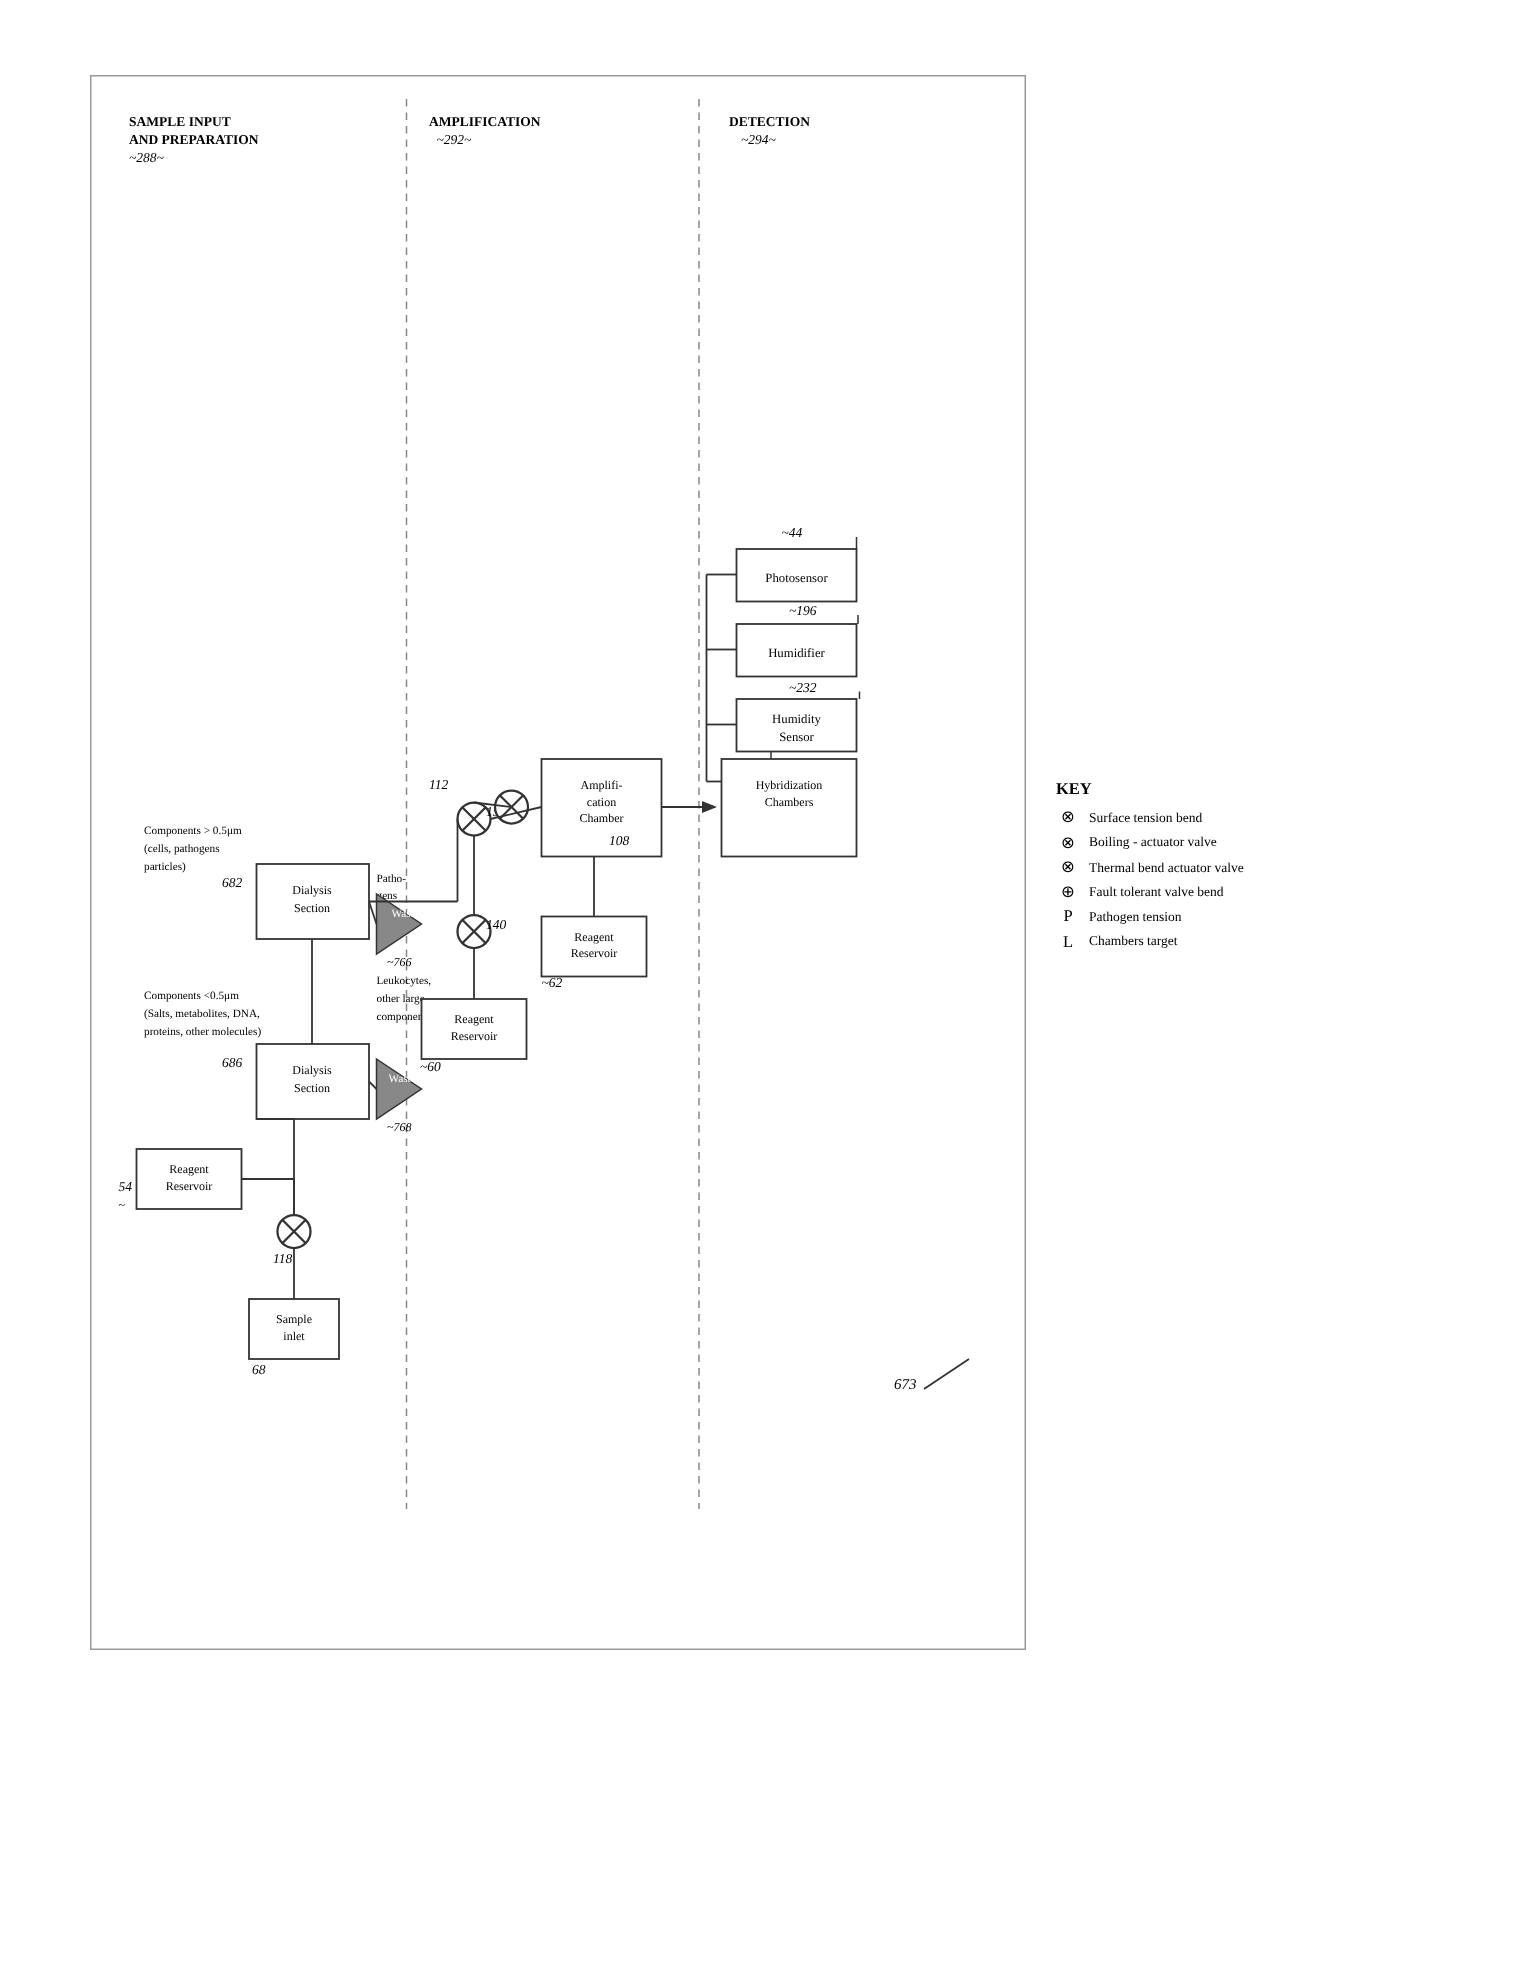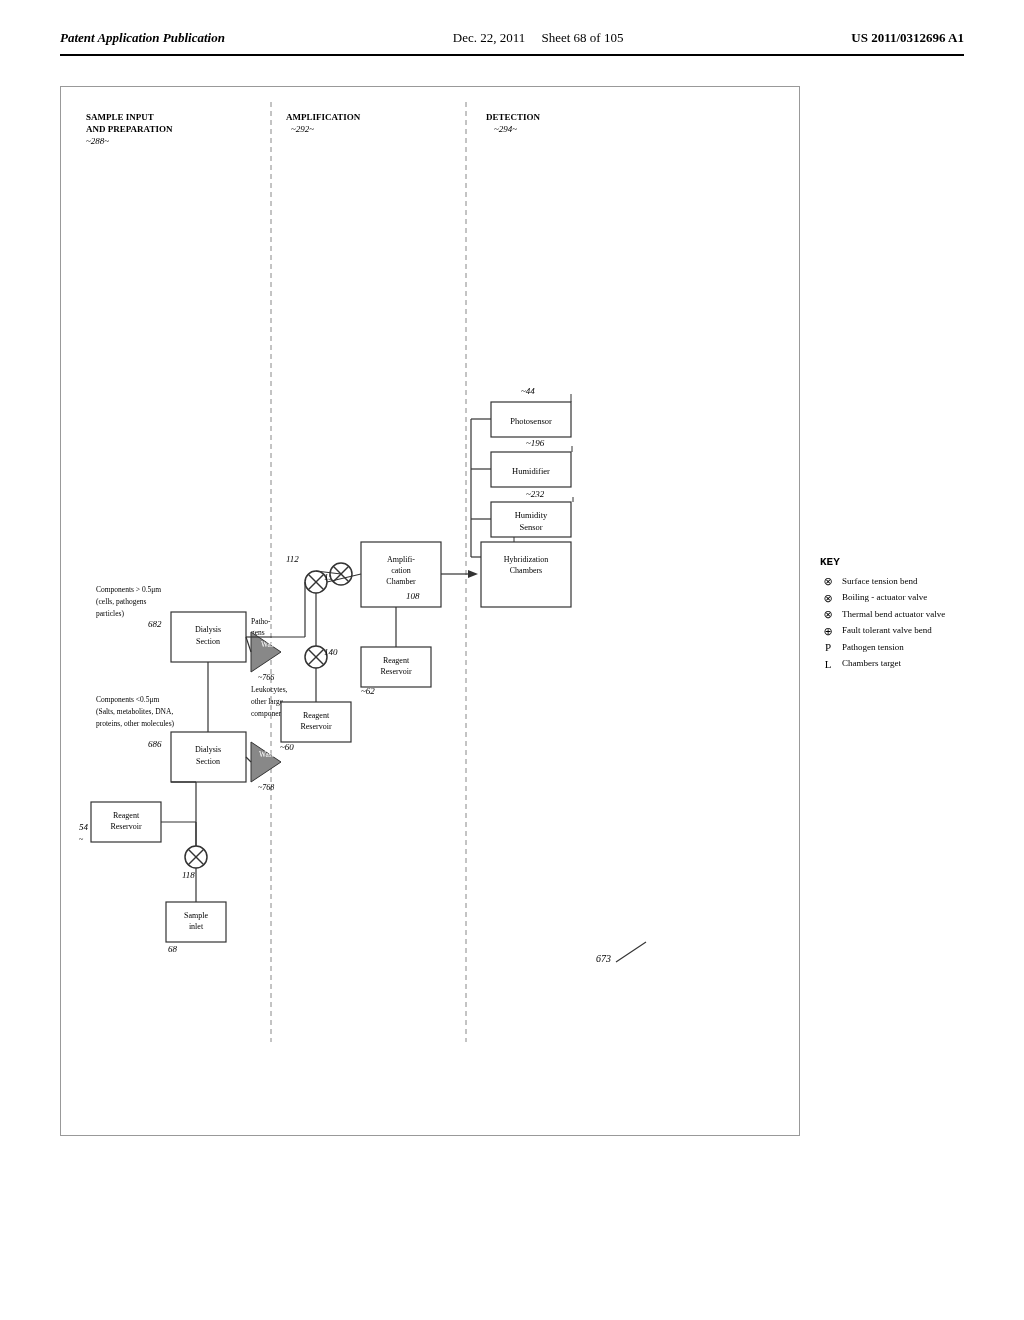--- a/index.html
+++ b/index.html
@@ -39,21 +39,21 @@
       font-size: 13px;
       font-weight: bold;
     }
     .main-content {
       display: flex;
       gap: 20px;
       margin-top: 20px;
     }
     .diagram-container {
       border: 1px solid #999;
-      width: 740px;
+      width: 624px;
       min-height: 1050px;
       position: relative;
       padding: 15px;
       flex-shrink: 0;
     }
     
     .right-panel {
       flex: 1;
       display: flex;
       flex-direction: column;
@@ -64,21 +64,20 @@
       font-size: 22px;
       font-style: italic;
       font-weight: bold;
       text-align: right;
       margin-top: 40px;
     }
     .key-title {
       font-weight: bold;
       font-size: 11px;
       margin-bottom: 5px;
-      font-family: Liberation Mono, monospace;
     }
     .key-row {
       display: flex;
       align-items: center;
       gap: 6px;
       font-size: 9px;
       line-height: 1.5;
     }
     .key-symbol {
       font-size: 11px;
@@ -89,29 +88,20 @@
     .diagram-svg {
       width: 600px;
       height: 980px;
     }
   </style>
 </head>
 <body>
 
 <div class="page">
 
-  <div class="header">
-    <div class="header-left">Patent Application Publication</div>
-    <div class="header-center">
-      <span>Dec. 22, 2011</span>
-      &nbsp;&nbsp;&nbsp;
-      <span>Sheet 68 of 105</span>
-    </div>
-    <div class="header-right">US 2011/0312696 A1</div>
-  </div>
 
   <div class="main-content">
 
     <div class="diagram-container">
       <svg class="diagram-svg" viewBox="0 0 600 980" xmlns="http://www.w3.org/2000/svg" style="font-family: 'Times New Roman', serif;">
 
         <line x1="195" y1="0" x2="195" y2="940" stroke="#888" stroke-width="1" stroke-dasharray="5,4"></line>
         <line x1="390" y1="0" x2="390" y2="940" stroke="#888" stroke-width="1" stroke-dasharray="5,4"></line>
 
         <text x="10" y="18" font-size="9" font-weight="bold" font-style="normal" fill="#000">SAMPLE INPUT</text>

